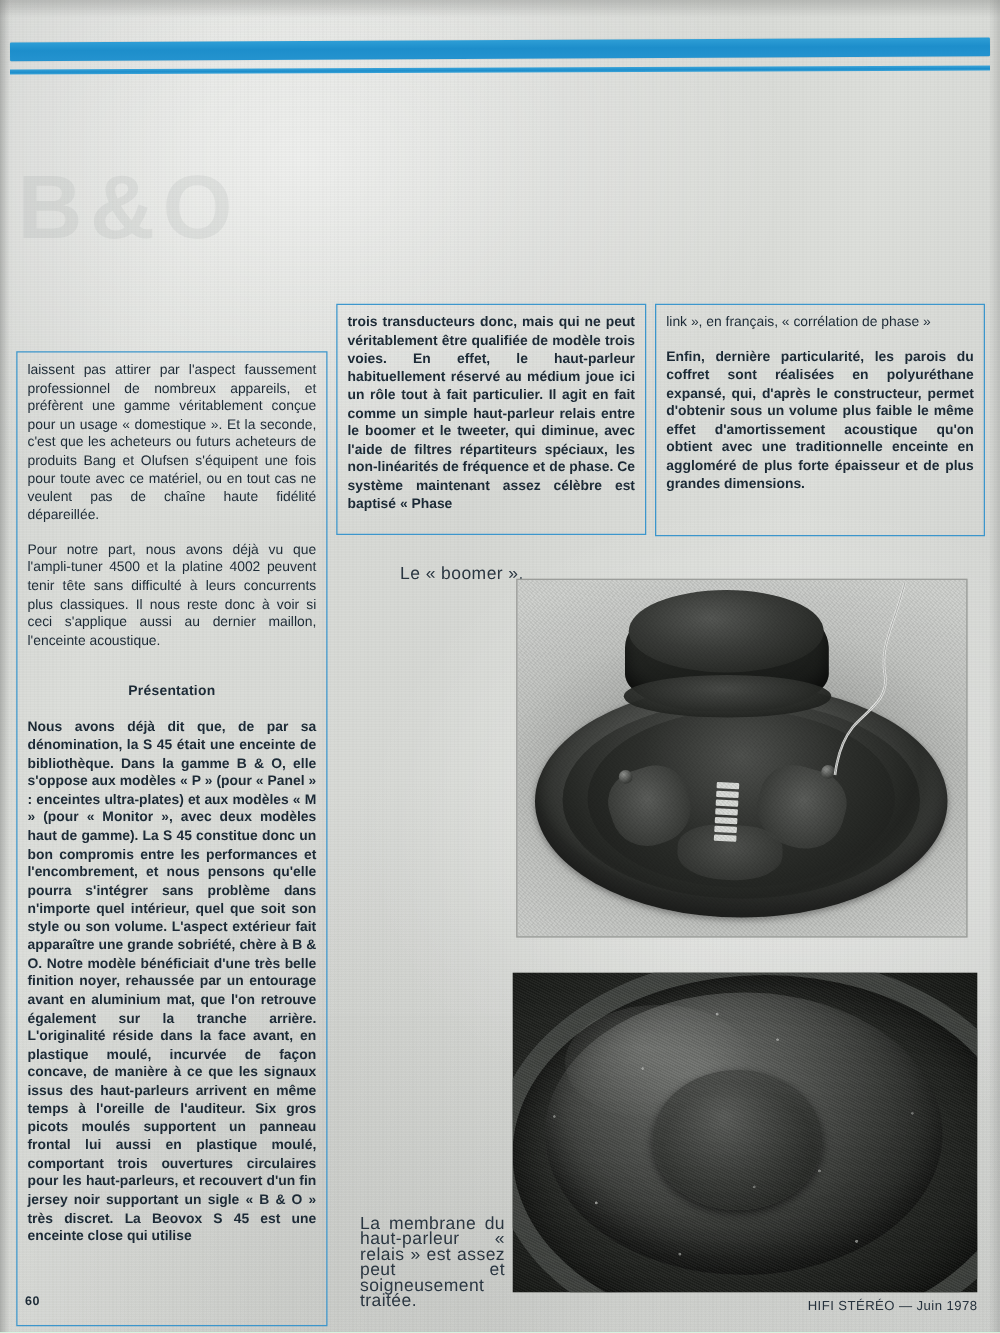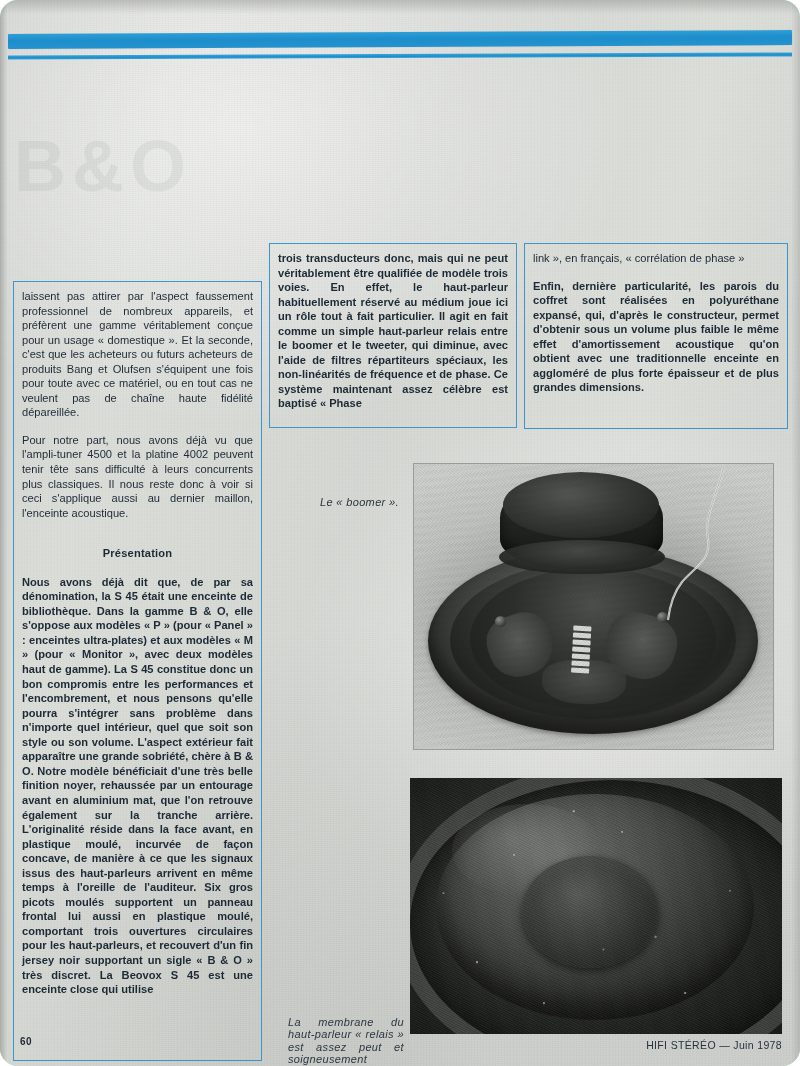--- a/index.html
+++ b/index.html
@@ -10,21 +10,20 @@
   body {
     font-family: "Liberation Sans", sans-serif;
   }
 
   #page {
     position: relative;
     width: 800px;
     height: 1066px;
     overflow: hidden;
     background: #86efac;
-    border-radius: 18px;
   }
 
   
   .paper {
     position: absolute;
     inset: 0;
     background:
       radial-gradient(ellipse 70% 40% at 30% 12%, rgba(255,255,255,0.55), rgba(255,255,255,0) 70%),
       radial-gradient(ellipse 60% 35% at 78% 62%, rgba(255,255,255,0.35), rgba(255,255,255,0) 70%),
       radial-gradient(ellipse 90% 60% at 50% 100%, rgba(150,152,150,0.28), rgba(255,255,255,0) 70%),
@@ -323,26 +322,24 @@
     background-image:
       repeating-linear-gradient(27deg, rgba(255,255,255,0.05) 0px, rgba(255,255,255,0.05) 1px, rgba(0,0,0,0.07) 1px, rgba(0,0,0,0.07) 2px);
     opacity: 0.8;
     pointer-events: none;
   }
 
   
   .caption {
     position: absolute;
     font-family: "Liberation Sans", sans-serif;
-    font-style: italic;
-    font-size: 11px;
+    font-size: 14px;
     line-height: 12.4px;
     color: #2a3641;
     letter-spacing: 0.35px;
-    margin-top: 44px;
   }
   .caption-top {
     left: 320px;
     top: 452px;
     width: 110px;
     text-align: left;
   }
   .caption-bottom {
     left: 288px;
     top: 972px;

